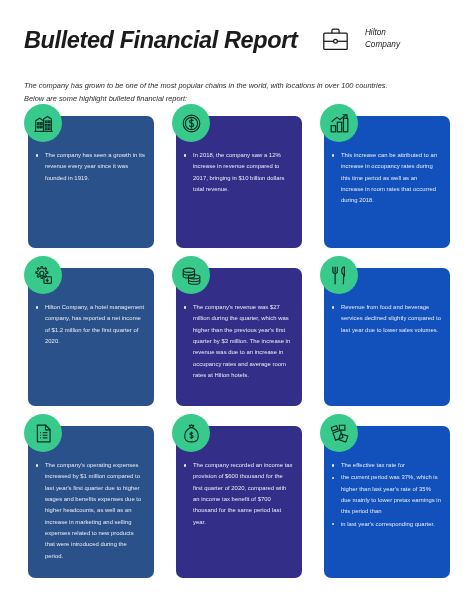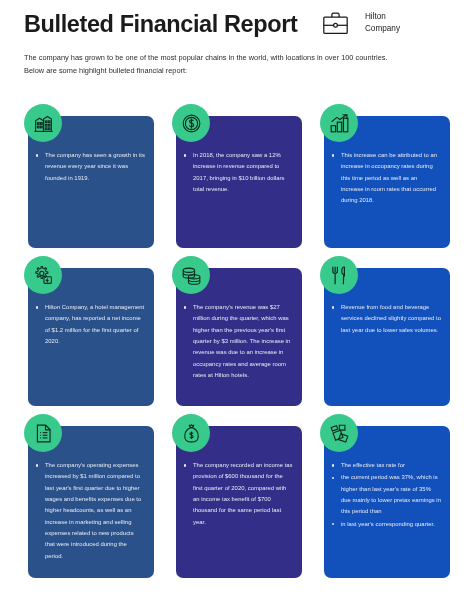--- a/index.html
+++ b/index.html
@@ -17,21 +17,22 @@
     width: 474px;
     height: 613px;
     background: #ffffff;
   }
 
   
   .header {
     position: absolute;
     left: 0; top: 0;
     width: 424px;
-    padding: 8px 24px 0 24px;
+    padding: 24px 24px 0 24px;
+    font-style: italic;
   }
 
   .header-top {
     display: flex;
     align-items: flex-start;
     justify-content: space-between;
   }
 
   .title {
     font-size: 23.5px;
@@ -57,21 +58,21 @@
 
   .logo-text {
     font-size: 8.2px;
     line-height: 1.35;
     color: #1b1b1b;
     font-weight: 400;
     white-space: pre-line;
   }
 
   .intro {
-    margin-top: 14px;
+    margin-top: 26px;
     font-size: 7.4px;
     line-height: 1.72;
     color: #2c2c2c;
     max-width: 430px;
   }
 
   
   .grid {
     position: absolute;
     left: 24px;

